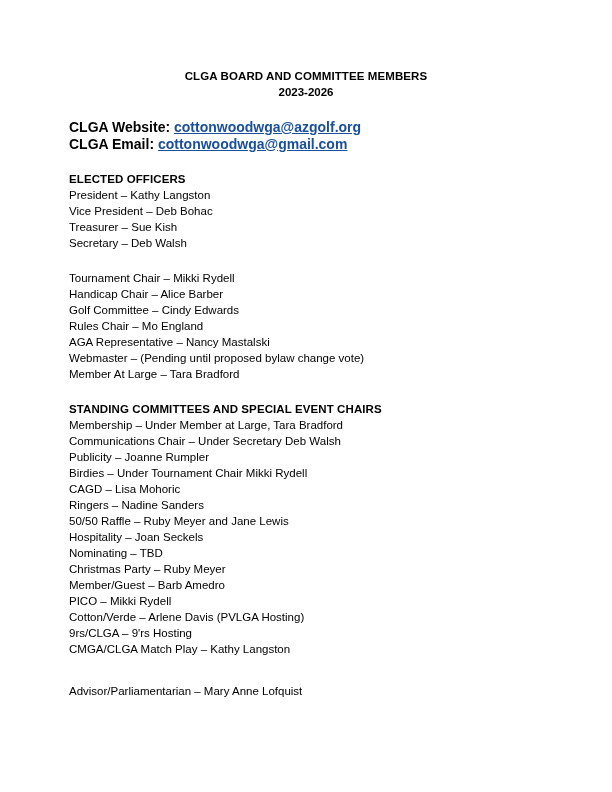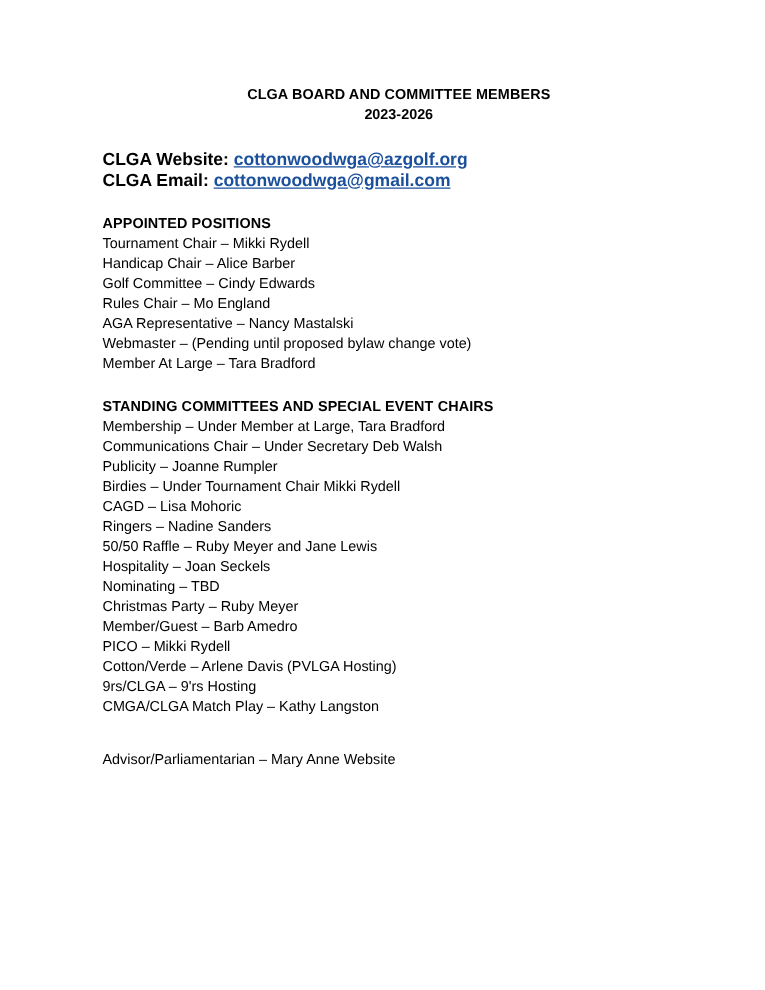--- a/index.html
+++ b/index.html
@@ -18,21 +18,21 @@
   .page {
     position: relative;
     width: 612px;
     height: 792px;
     background: #ffffff;
     box-sizing: border-box;
     overflow: hidden;
   }
   .content {
     position: absolute;
-    left: 82px;
+    left: 69px;
     top: 68px;
     width: 474px;
   }
 
   
   .doc-title {
     font-size: 11.5px;
     font-weight: bold;
     text-align: center;
     letter-spacing: 0.1px;
@@ -107,21 +107,27 @@
         <span class="contact-link" style="color: rgb(26, 79, 156);">cottonwoodwga@azgolf.org</span>
       </div>
       <div class="contact-line">
         <span class="contact-label">CLGA Email:</span>
         <span class="contact-link" style="color: rgb(26, 79, 156);">cottonwoodwga@gmail.com</span>
       </div>
     </div>
 
     <div id="sections-host">
         <div class="section">
-          <div class="section-heading">APPOINTED POSITIONS</div>
+          <div class="section-heading">ELECTED OFFICERS</div>
+          <div class="entry">President – Kathy Langston</div>
+          <div class="entry">Vice President – Deb Bohac</div>
+          <div class="entry">Treasurer – Sue Kish</div>
+          <div class="entry">Secretary – Deb Walsh</div>
+        </div>
+        <div class="section">
           <div class="entry">Tournament Chair – Mikki Rydell</div>
           <div class="entry">Handicap Chair – Alice Barber</div>
           <div class="entry">Golf Committee – Cindy Edwards</div>
           <div class="entry">Rules Chair – Mo England</div>
           <div class="entry">AGA Representative – Nancy Mastalski</div>
           <div class="entry">Webmaster – (Pending until proposed bylaw change vote)</div>
           <div class="entry">Member At Large – Tara Bradford</div>
         </div>
         <div class="section">
           <div class="section-heading">STANDING COMMITTEES AND SPECIAL EVENT CHAIRS</div>
@@ -137,17 +143,17 @@
           <div class="entry">Christmas Party – Ruby Meyer</div>
           <div class="entry">Member/Guest – Barb Amedro</div>
           <div class="entry">PICO – Mikki Rydell</div>
           <div class="entry">Cotton/Verde – Arlene Davis (PVLGA Hosting)</div>
           <div class="entry">9rs/CLGA – 9'rs Hosting</div>
           <div class="entry">CMGA/CLGA Match Play – Kathy Langston</div>
         </div>
       </div>
 
     <div class="trailing-block">
-      <div class="trailing-line">Advisor/Parliamentarian – Mary Anne Website</div>
+      <div class="trailing-line">Advisor/Parliamentarian – Mary Anne Lofquist</div>
     </div>
 
   </div>
 </div>
 
 </body></html>

